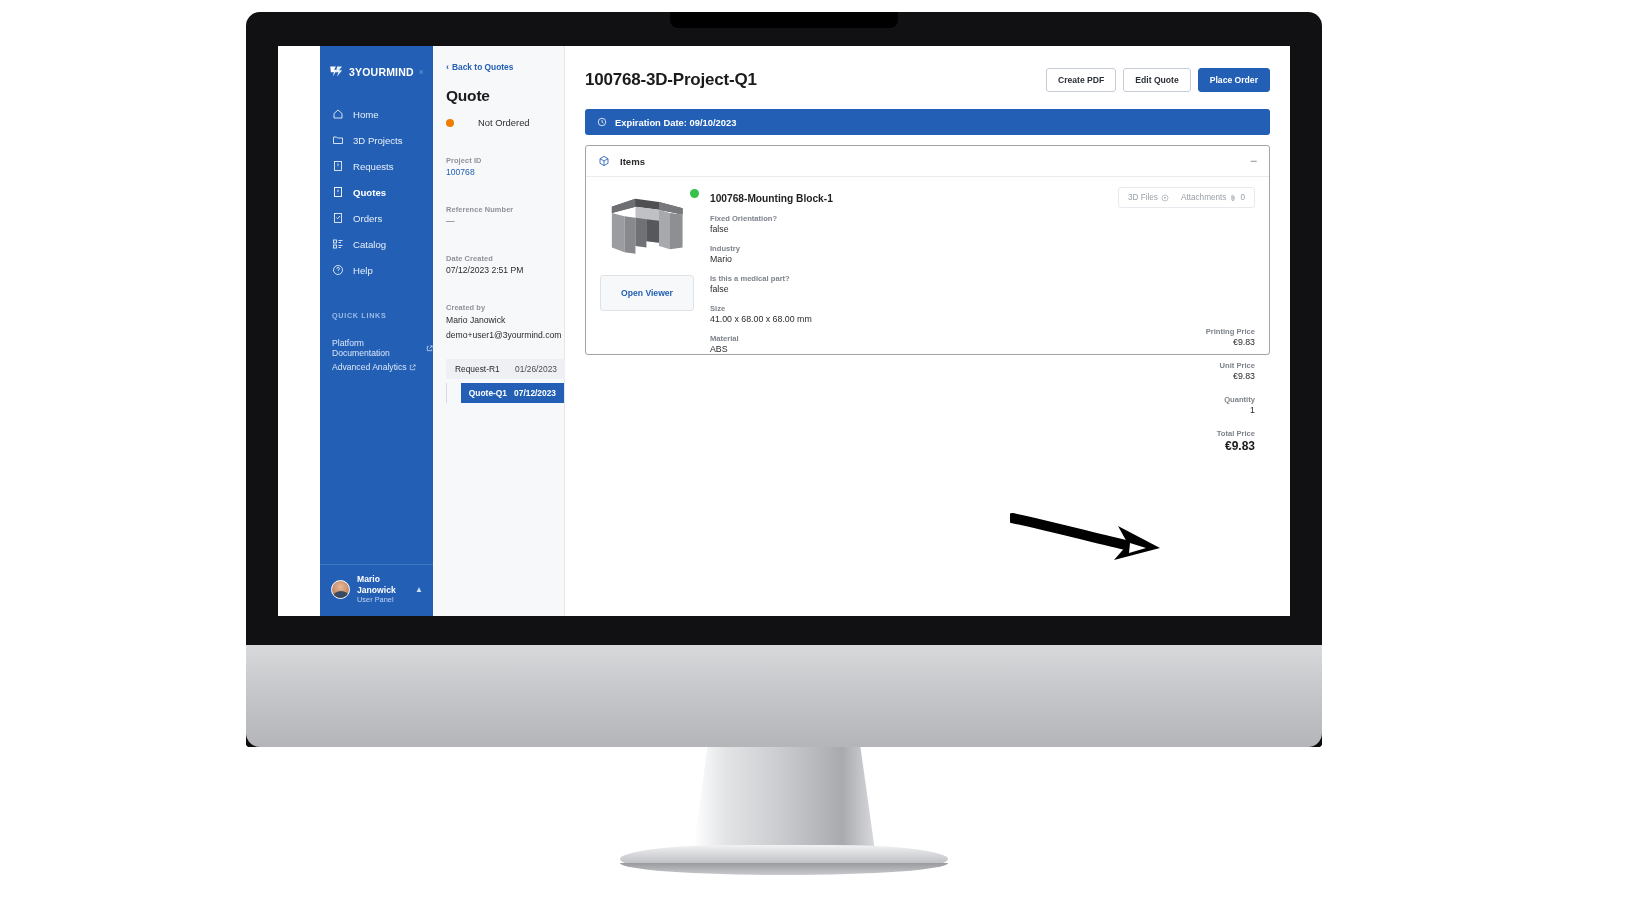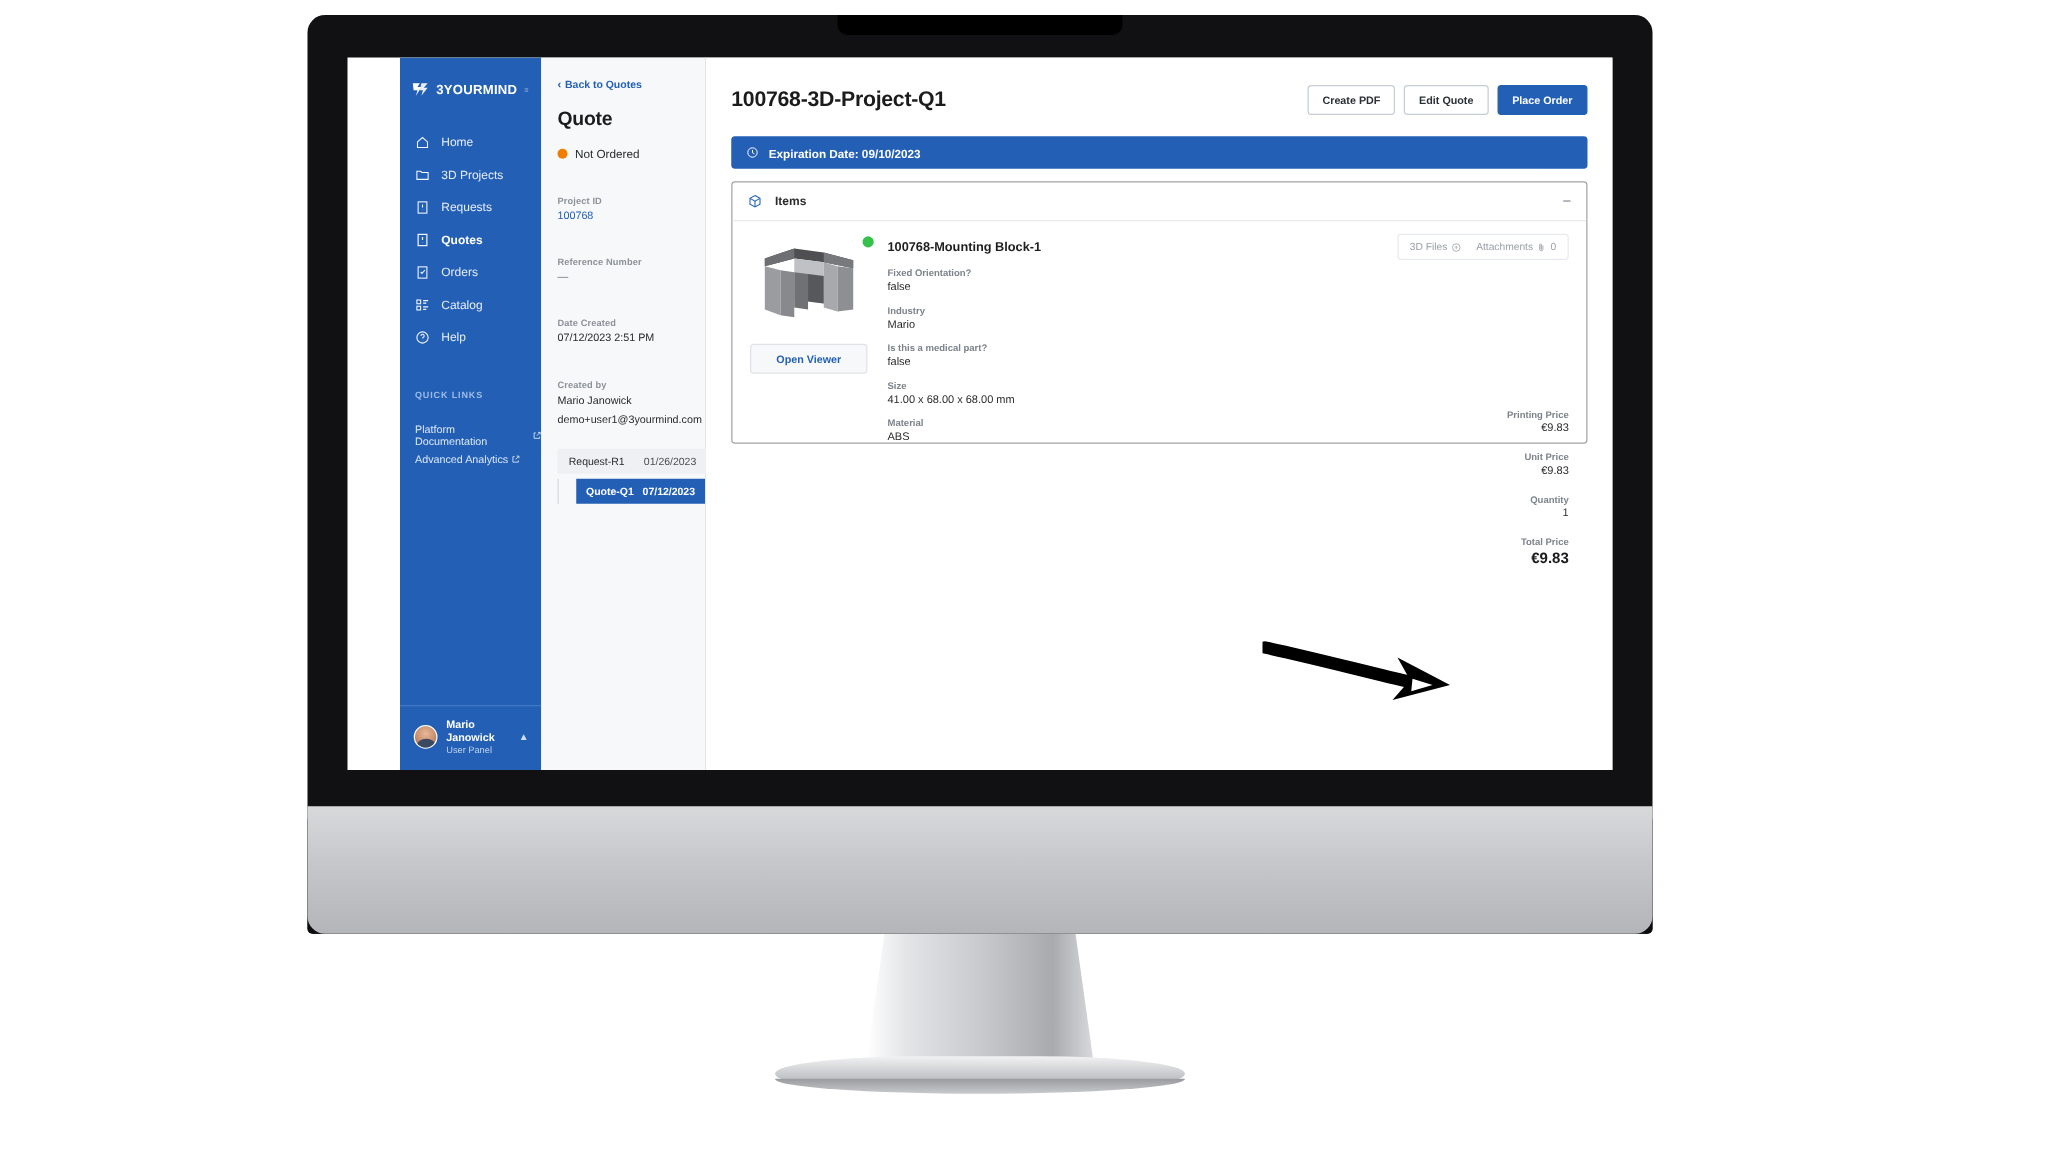--- a/index.html
+++ b/index.html
@@ -142,21 +142,21 @@
     border-right: 1px solid #e3e6ea;
     padding: 16px 0 0 13px;
     position: relative;
   }
   .back-link {
     display:flex; align-items:center; gap:3px;
     color:#2360b5; font-size:8.4px; font-weight:600; cursor:pointer;
   }
   .back-chev { font-size: 9px; line-height:1; }
   .panel-title { margin-top:15px; font-size:15.5px; font-weight:700; color:#1c1c1c; letter-spacing:-.2px; }
-  .status-row { margin-top:12px; display:flex; align-items:center; gap:6px; }
+  .status-row { margin-top:12px; display:flex; align-items:center; gap:24px; }
   .status-dot { width:8px; height:8px; border-radius:50%; background:#f07d00; }
   .status-text { font-size:9.4px; color:#2b2b2b; }
   .field { margin-top:28px; }
   .field-label { font-size:7.4px; font-weight:700; color:#8d9299; letter-spacing:.1px; }
   .field-value { font-size:8.6px; color:#2b2b2b; margin-top:2px; }
   .field-value.link { color:#2360b5; }
   .field-value.dash { color:#6a6f75; }
   .created-line { font-size:8.6px; color:#2b2b2b; margin-top:2px; line-height:1.5; }
 
   .tree { margin-top:17px; }
@@ -217,21 +217,21 @@
     width:96px; height:66px;
     background:#ffffff;
     position:relative;
   }
   .thumb svg { width:100%; height:100%; }
   .green-dot {
     position:absolute; right:-3px; top:-2px;
     width:9px; height:9px; border-radius:50%; background:#36c14a;
   }
   .open-viewer {
-    margin-top:18px; width:94px; height:24px;
+    margin-top:18px; width:94px; height:36px;
     border:1px solid #dfe3e8; background:#f7f8fa; border-radius:3px;
     color:#2360b5; font-size:8.6px; font-weight:700;
     display:flex; align-items:center; justify-content:center; cursor:pointer;
   }
 
   .detail-col { margin-left:14px; flex:1; padding-top:2px; }
   .item-name { font-size:10.2px; font-weight:700; color:#1f1f1f; }
   .attr { margin-top:10px; }
   .attr-label { font-size:7.6px; font-weight:700; color:#7d838b; }
   .attr-value { font-size:8.8px; color:#2b2b2b; margin-top:1px; }

